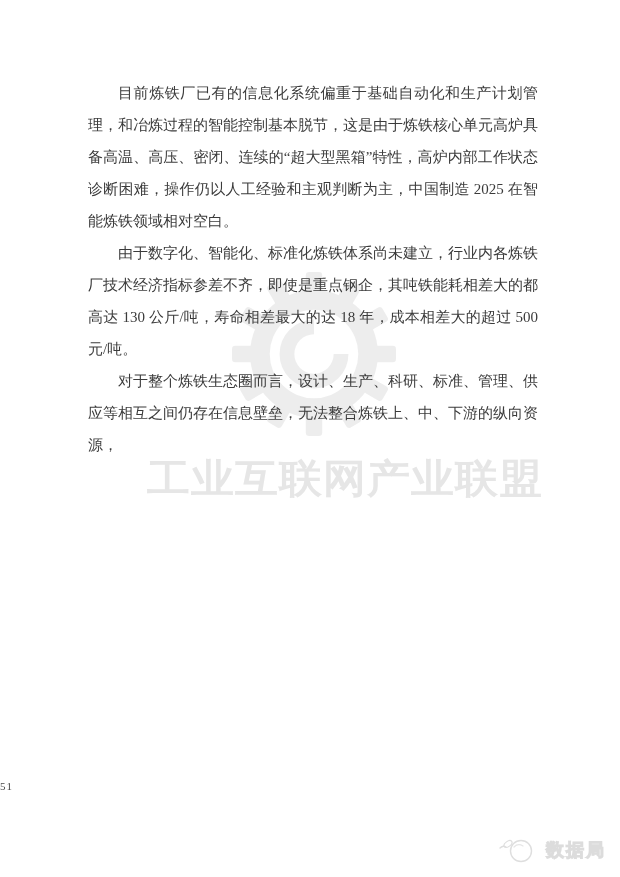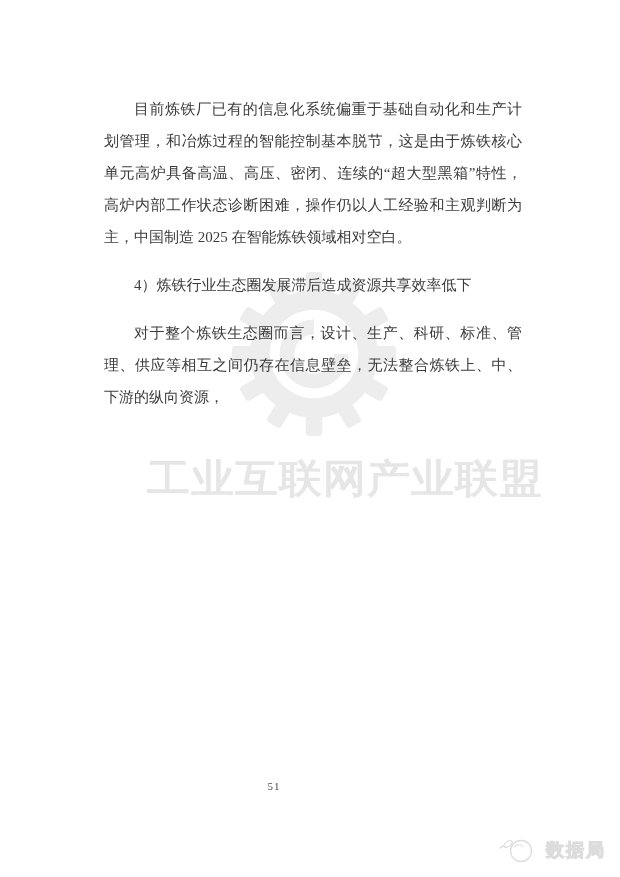--- a/index.html
+++ b/index.html
@@ -45,31 +45,30 @@
     left: 88px;
     top: 77px;
     width: 450px;
     font-size: 15px;
     line-height: 32px;
     color: #3b3b3b;
     text-align: justify;
     text-justify: inter-character;
   }
   .content p {
-    margin: 16px;
+    margin: 0;
     padding: 0;
     text-indent: 2em;
   }
 
   .page-number {
     position: absolute;
     left: 0;
     top: 780px;
     width: 548px;
-    text-align: center;
     font-size: 11px;
     color: #4a4a4a;
     letter-spacing: 1px;
   }
 
   
   .brand-badge {
     position: absolute;
     top: 834px;
     right: 14px;
@@ -118,21 +117,21 @@
       </g>
       <circle cx="50" cy="50" r="27" fill="#ffffff"></circle>
       <path d="M 50 29 A 21 21 0 1 0 71 50 L 62 50 A 12 12 0 1 1 50 38 Z" fill="#ececec"></path>
     </svg>
   </div>
 
   <div class="watermark-text">工业互联网产业联盟</div>
 
   <div class="content">
     <p>目前炼铁厂已有的信息化系统偏重于基础自动化和生产计划管理，和冶炼过程的智能控制基本脱节，这是由于炼铁核心单元高炉具备高温、高压、密闭、连续的“超大型黑箱”特性，高炉内部工作状态诊断困难，操作仍以人工经验和主观判断为主，中国制造 2025 在智能炼铁领域相对空白。</p>
-    <p>4）炼铁行业生态圈发展滞后造成资源共享效率低下</p>
+    <p>由于数字化、智能化、标准化炼铁体系尚未建立，行业内各炼铁厂技术经济指标参差不齐，即使是重点钢企，其吨铁能耗相差大的都高达 130 公斤/吨，寿命相差最大的达 18 年，成本相差大的超过 500 元/吨。</p>
     <p>对于整个炼铁生态圈而言，设计、生产、科研、标准、管理、供应等相互之间仍存在信息壁垒，无法整合炼铁上、中、下游的纵向资源，</p>
   </div>
 
   <div class="page-number">51</div>
 
   <div class="brand-badge">
     <span class="badge-icon">
       <svg viewBox="0 0 40 32" width="40" height="32" aria-hidden="true">
         <ellipse cx="11" cy="10" rx="4.5" ry="2.6" fill="#ffffff" stroke="#dedede" stroke-width="1.2" transform="rotate(-35 11 10)"></ellipse>
         <path d="M 3 14 q 3 -3 6 -1" fill="none" stroke="#dedede" stroke-width="1.4" stroke-linecap="round"></path>

